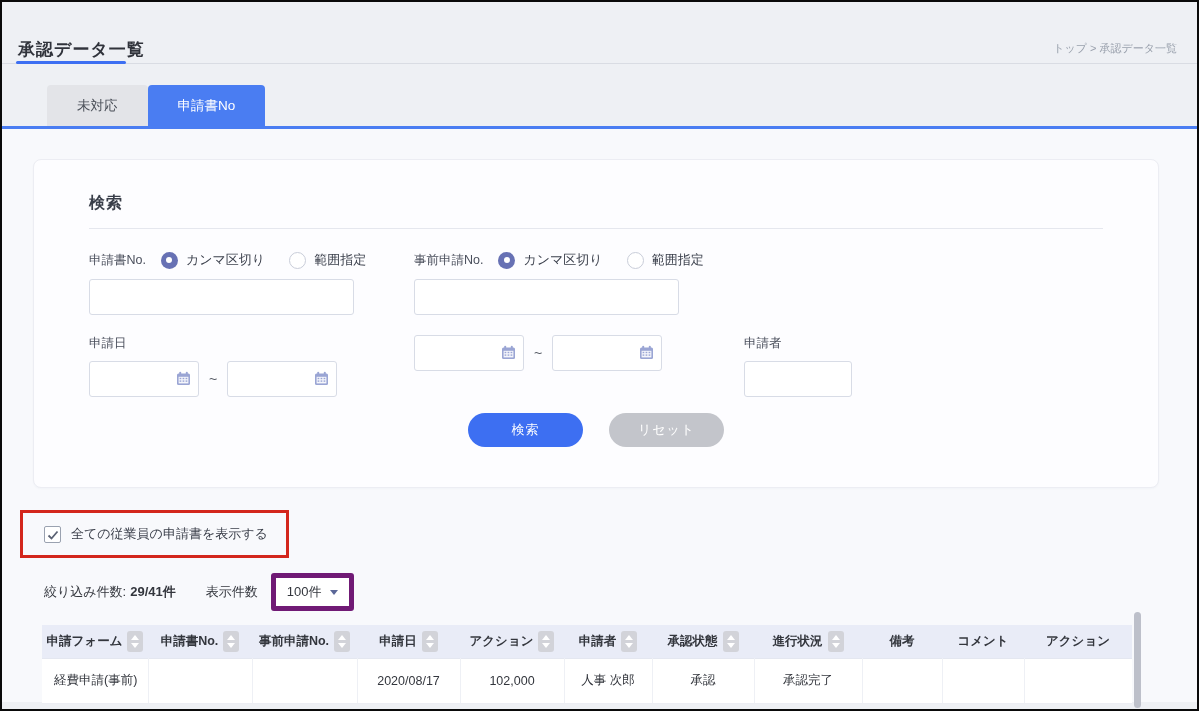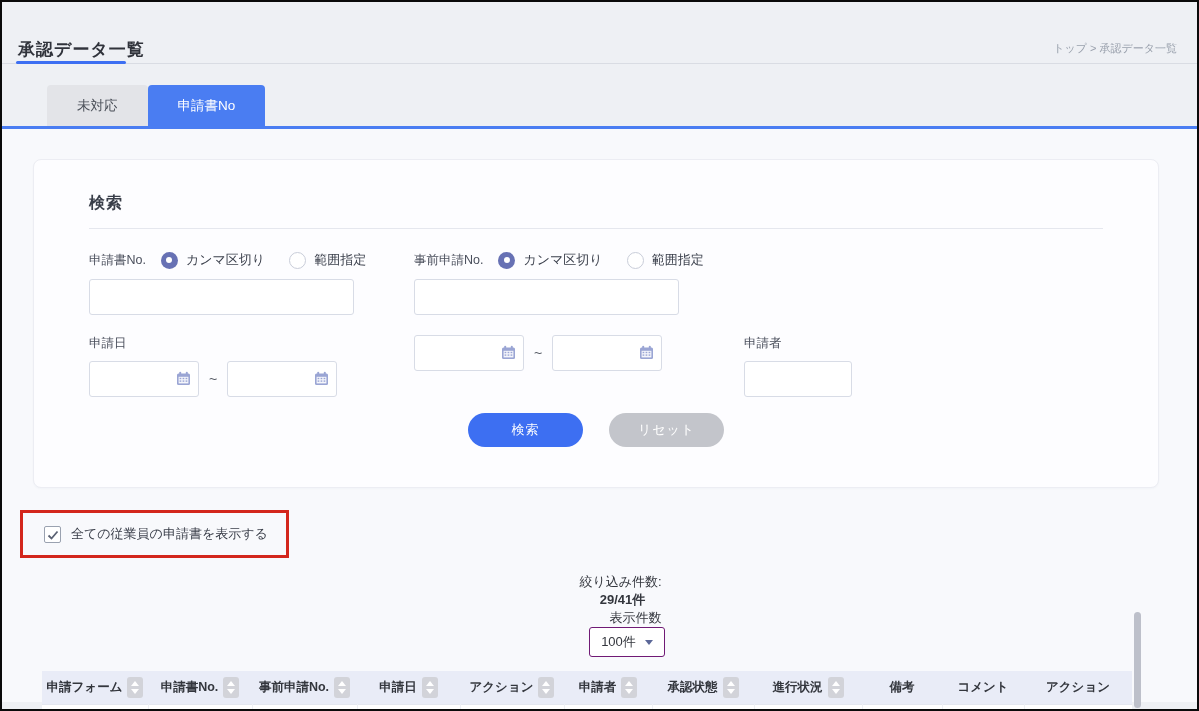--- a/index.html
+++ b/index.html
@@ -54,24 +54,24 @@
   .btnrow { display:flex; justify-content:center; gap:26px; margin-top:16px; }
   .pillbtn { width:115px; height:34px; border:none; border-radius:17px; color:#fff; font-size:13px; cursor:pointer; font-family:inherit; letter-spacing:1px; }
   .pillbtn.search { background:#3d6ff2; }
   .pillbtn.reset { background:#c3c5cb; }
   
   .annobox { display:inline-flex; align-items:center; margin:22px 0 0 18px; border:3px solid #d3261c; padding:12px 18px 12px 21px; }
   .cbox { width:17px; height:17px; border:1.5px solid #9aa2b0; border-radius:2px; background:#fff; margin-right:10px; position:relative; cursor:pointer; flex:0 0 auto; }
   .cbox svg { position:absolute; left:1px; top:1px; }
   .cblabel { font-size:13px; color:#383d48; }
   
-  .counts { display:flex; align-items:center; margin:15px 0 0 42px; font-size:13px; color:#33363d;flex-direction:column; }
+  .counts { display:flex; align-items:center; margin:15px 0 0 42px; font-size:13px; color:#33363d; }
   .counts b { margin-left:4px; }
   .counts .dsp { margin-left:30px;font-family:Liberation Serif, serif; }
-  .ddown { display:inline-flex; align-items:center; gap:9px; margin-left:13px; border:1px solid #701a75; border-radius:3px;
+  .ddown { display:inline-flex; align-items:center; gap:9px; margin-left:13px; border:5px solid #701a75; border-radius:3px;
            background:#fff; padding:5px 11px; font-size:13px; color:#33363d; cursor:pointer; }
   .ddown .caret { width:0; height:0; border-left:4.5px solid transparent; border-right:4.5px solid transparent; border-top:5.5px solid #5b6798; }
   
   .tablewrap { margin:14px 0 0 40px; width:1090px; }
   table { border-collapse:collapse; width:1090px; font-size:12.5px; table-layout:fixed; }
   thead th { background:#e9ecf7; height:33px; font-weight:bold; color:#33363d; text-align:center; }
   thead th .thflex { display:inline-flex; align-items:center; gap:5px; }
   .sort { display:inline-flex; flex-direction:column; align-items:center; justify-content:center; gap:3px;
           width:16px; height:21px; background:#d2d3d9; border-radius:3px; cursor:pointer; }
   .sort .up { width:0; height:0; border-left:4px solid transparent; border-right:4px solid transparent; border-bottom:5px solid #fff; }

